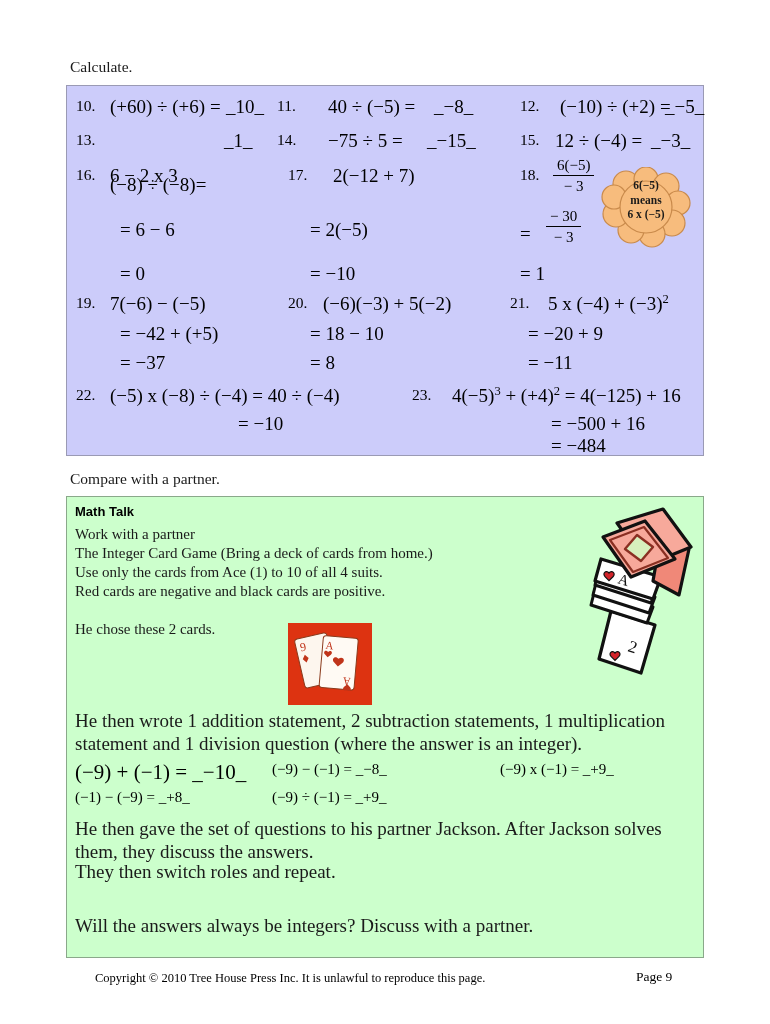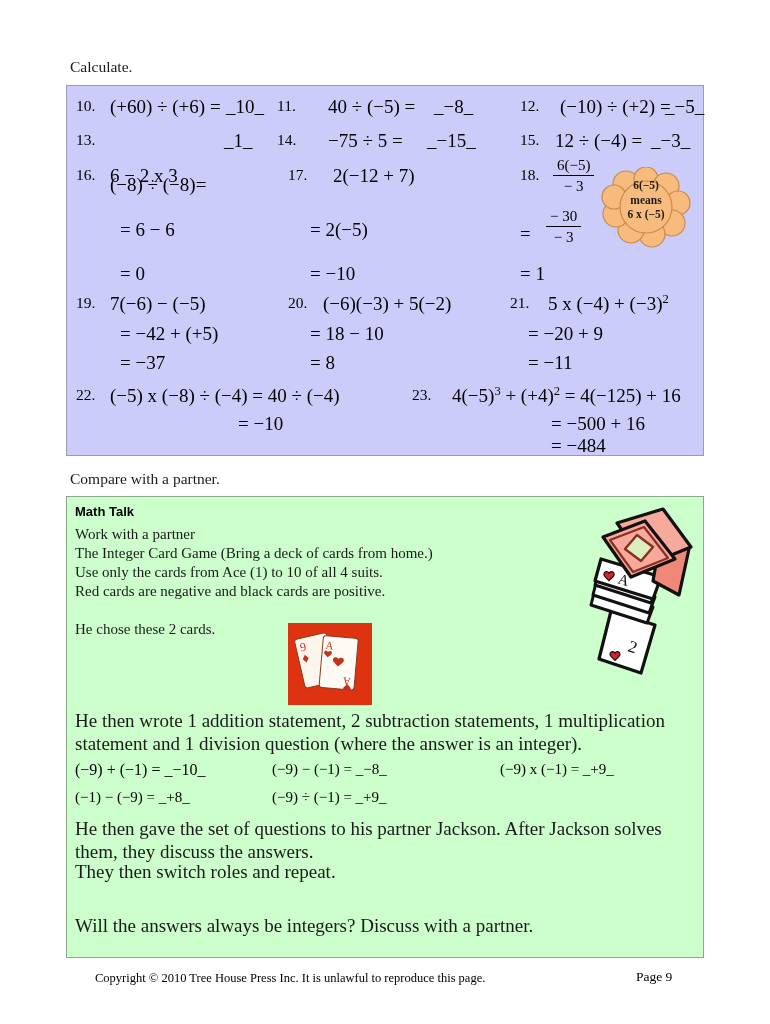--- a/index.html
+++ b/index.html
@@ -333,21 +333,21 @@
       <path d="M20 34 L62 18 L92 56 L48 74 Z" fill="#f7a99b" stroke="#111111" stroke-width="3.2" stroke-linejoin="round"></path>
 
       <path d="M27 37 L61 24 L85 55 L50 69 Z" fill="none" stroke="#8a2f22" stroke-width="2.2" stroke-linejoin="round"></path>
 
       <path d="M54 32 L70 44 L58 58 L42 46 Z" fill="#d7f0bd" stroke="#8a2f22" stroke-width="2.4" stroke-linejoin="round"></path>
     </svg>
   </div>
 
   <div class="gp" style="top:710px;">He then wrote 1 addition statement, 2 subtraction statements, 1 multiplication statement and 1 division question (where the answer is an integer).</div>
 
-  <div class="item" style="left:75px;  top:761px; font-size:16px;">(−9) + (−1) = _−10_</div>
+  <div class="item" style="left:75px;  top:761px; font-size:21px;">(−9) + (−1) = _−10_</div>
   <div class="item" style="left:272px; top:761px; font-size:15px;">(−9) − (−1) = _−8_</div>
   <div class="item" style="left:500px; top:761px; font-size:15px;">(−9) x (−1) = _+9_</div>
   <div class="item" style="left:75px;  top:789px; font-size:15px;">(−1) − (−9) = _+8_</div>
   <div class="item" style="left:272px; top:789px; font-size:15px;">(−9) ÷ (−1) = _+9_</div>
 
   <div class="gp" style="top:818px;">He then gave the set of questions to his partner Jackson. After Jackson solves them, they discuss the answers.</div>
   <div class="gp" style="top:861px;">They then switch roles and repeat.</div>
   <div class="gp" style="top:915px;">Will the answers always be integers? Discuss with a partner.</div>
 
   <div id="footer-copyright">Copyright © 2010 Tree House Press Inc.  It is unlawful to reproduce this page.</div>

